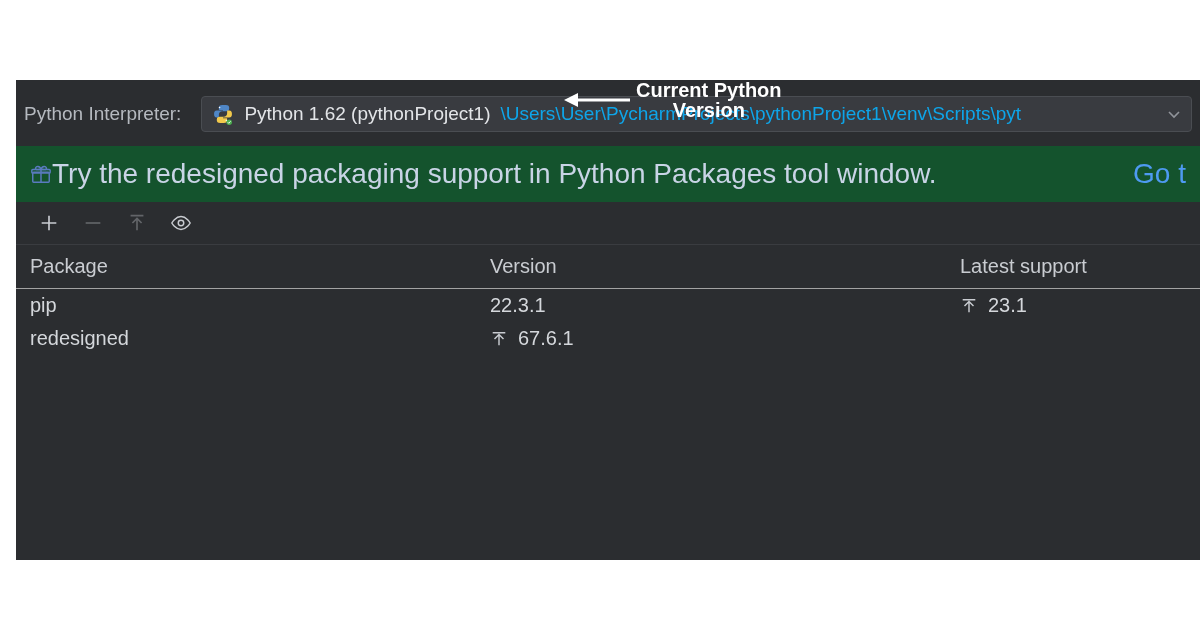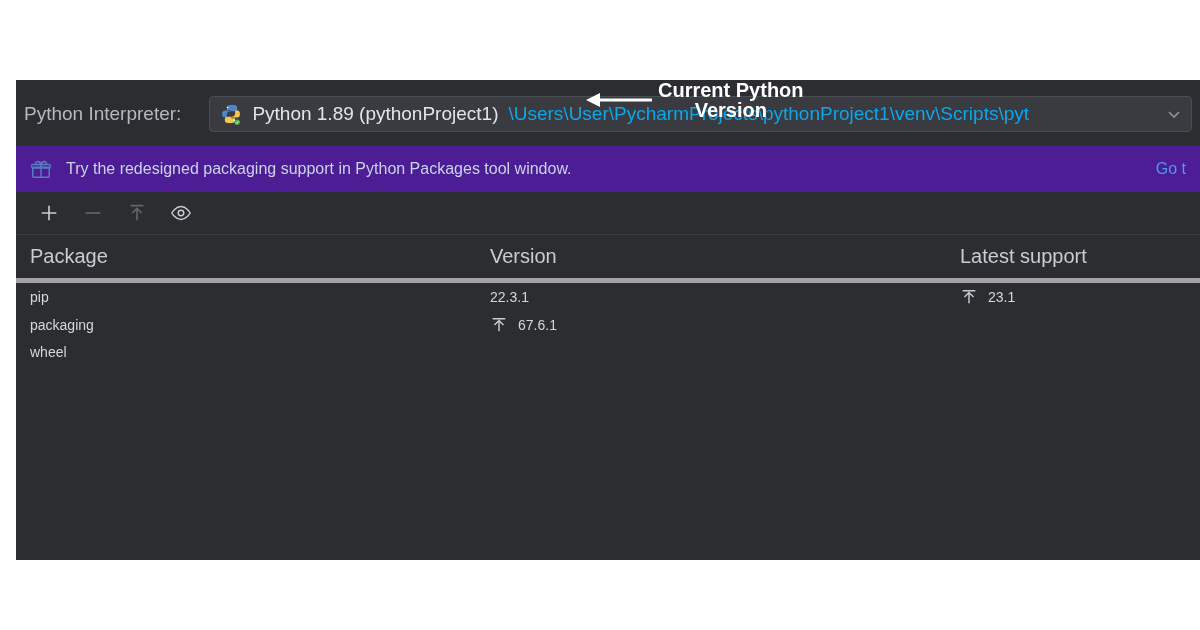--- a/index.html
+++ b/index.html
@@ -13,21 +13,21 @@
     left: 16px; top: 80px; right: 0; bottom: 70px;
     background: #2b2d30;
     color: #c9ccd1;
     overflow: hidden;
   }
 
   
   .interp-row {
     display: flex;
     align-items: center;
-    gap: 28px;
+    gap: 20px;
     padding: 16px 8px 14px 8px;
   }
   .interp-label {
     color: #b5b9bf;
     font-size: 19px;
     white-space: nowrap;
   }
   .interp-combo {
     flex: 1;
     height: 36px;
@@ -50,24 +50,23 @@
   .interp-path { color: #0ea5e9; white-space: nowrap; overflow: hidden; text-overflow: clip; }
 
   
   .py-logo { width: 22px; height: 22px; position: relative; }
   .py-logo svg { width: 22px; height: 22px; display: block; }
 
   
   .promo {
     display: flex;
     align-items: center;
-    gap: 14px;
-    background: #4c1d95;
+    background: #14532d;
     color: #c9d4e6;
-    font-size: 16px;
+    font-size: 28px;
     padding: 12px 14px;
   }
   .promo-link {
     margin-left: auto;
     color: #4e9af1;
     white-space: nowrap;
   }
   .gift-icon { width: 22px; height: 22px; flex: 0 0 22px; }
   .gift-icon svg { width: 22px; height: 22px; display: block; }
 
@@ -83,45 +82,45 @@
   }
   .toolbar .ico { width: 22px; height: 22px; display: flex; align-items: center; justify-content: center; cursor: default; }
   .toolbar .ico.disabled { opacity: .35; }
   .toolbar svg { width: 22px; height: 22px; display: block; }
 
   
   .thead {
     display: flex;
     align-items: center;
     padding: 10px 14px;
-    border-bottom: 5px solid #a3a3a3;
+    border-bottom: 1px solid #a3a3a3;
     font-size: 20px;
     color: #c9ccd1;
   }
   .col-pkg   { flex: 0 0 460px; }
   .col-ver   { flex: 0 0 470px; }
   .col-lat   { flex: 1; }
 
   
   .tbody { }
   .trow {
     display: flex;
     align-items: center;
     padding: 5px 14px;
-    font-size: 14px;
+    font-size: 20px;
     color: #d4d7db;
   }
   .latest-cell { display: flex; align-items: center; gap: 10px; text-align: center; }
   .up-ico { width: 18px; height: 18px; display: inline-flex; }
   .up-ico svg { width: 18px; height: 18px; display: block; }
 
   
   .annotation {
     position: absolute;
-    left: 586px; top: 80px;  
+    left: 564px; top: 80px;  
     z-index: 50;
     display: flex;
     align-items: center;
     pointer-events: none;
   }
   .arrow-left {
     width: 68px; height: 22px; position: relative;
   }
   .arrow-left svg { width: 68px; height: 22px; display:block; }
   .ann-text {
@@ -151,21 +150,21 @@
         <span class="py-logo">
           <svg viewBox="0 0 32 32">
             <path fill="#4f86c6" d="M15 3c-4 0-5 2-5 4v3h6v1H7c-3 0-4 2-4 5s1 5 4 5h3v-4c0-3 2-5 5-5h6c2 0 4-1 4-4V7c0-2-1-4-5-4h-5z"></path>
             <circle cx="11" cy="6.5" r="1.2" fill="#fff"></circle>
             <path fill="#f2c94c" d="M17 29c4 0 5-2 5-4v-3h-6v-1h9c3 0 4-2 4-5s-1-5-4-5h-3v4c0 3-2 5-5 5h-6c-2 0-4 1-4 4v1c0 2 1 4 5 4h5z"></path>
             <circle cx="21" cy="25.5" r="1.2" fill="#fff"></circle>
             <circle cx="25" cy="28" r="4" fill="#4caf50"></circle>
             <path d="M23 28l1.4 1.5L27 26.5" stroke="#fff" stroke-width="1.3" fill="none"></path>
           </svg>
         </span>
-        <span class="interp-python-name">Python 1.89 (pythonProject1)</span>
+        <span class="interp-python-name">Python 1.62 (pythonProject1)</span>
         <span class="interp-path">\Users\User\PycharmProjects\pythonProject1\venv\Scripts\pyt</span>
         <span class="caret">
           <svg viewBox="0 0 14 14">
               <path d="M2 5l5 5 5-5" stroke="#b6bac0" stroke-width="1.6" fill="none"></path>
             </svg>
         </span>
       </div>
     </div>
 
     <div class="promo">
@@ -218,32 +217,31 @@
         <div class="col-lat latest-cell">
           <span class="up-ico">
             <svg viewBox="0 0 20 20">
                 <path d="M10 17V5M5 10l5-5 5 5M3 3h14" stroke="#c9ccd1" stroke-width="1.6" fill="none"></path>
               </svg>
           </span>
           <span>23.1</span>
         </div>
       </div>
       <div class="trow">
-        <div class="col-pkg">packaging</div>
+        <div class="col-pkg">redesigned</div>
         <div class="col-lat latest-cell">
           <span class="up-ico">
             <svg viewBox="0 0 20 20">
                 <path d="M10 17V5M5 10l5-5 5 5M3 3h14" stroke="#c9ccd1" stroke-width="1.6" fill="none"></path>
               </svg>
           </span>
           <span>67.6.1</span>
         </div>
       </div>
       <div class="trow">
-        <div class="col-pkg">wheel</div>
       </div>
     </div>
   </div>
 
   <div class="annotation">
     <span class="arrow-left">
       <svg viewBox="0 0 68 22">
         <line x1="66" y1="11" x2="8" y2="11" stroke="#fff" stroke-width="3"></line>
         <polygon points="0,11 14,4 14,18" fill="#fff"></polygon>
       </svg>

